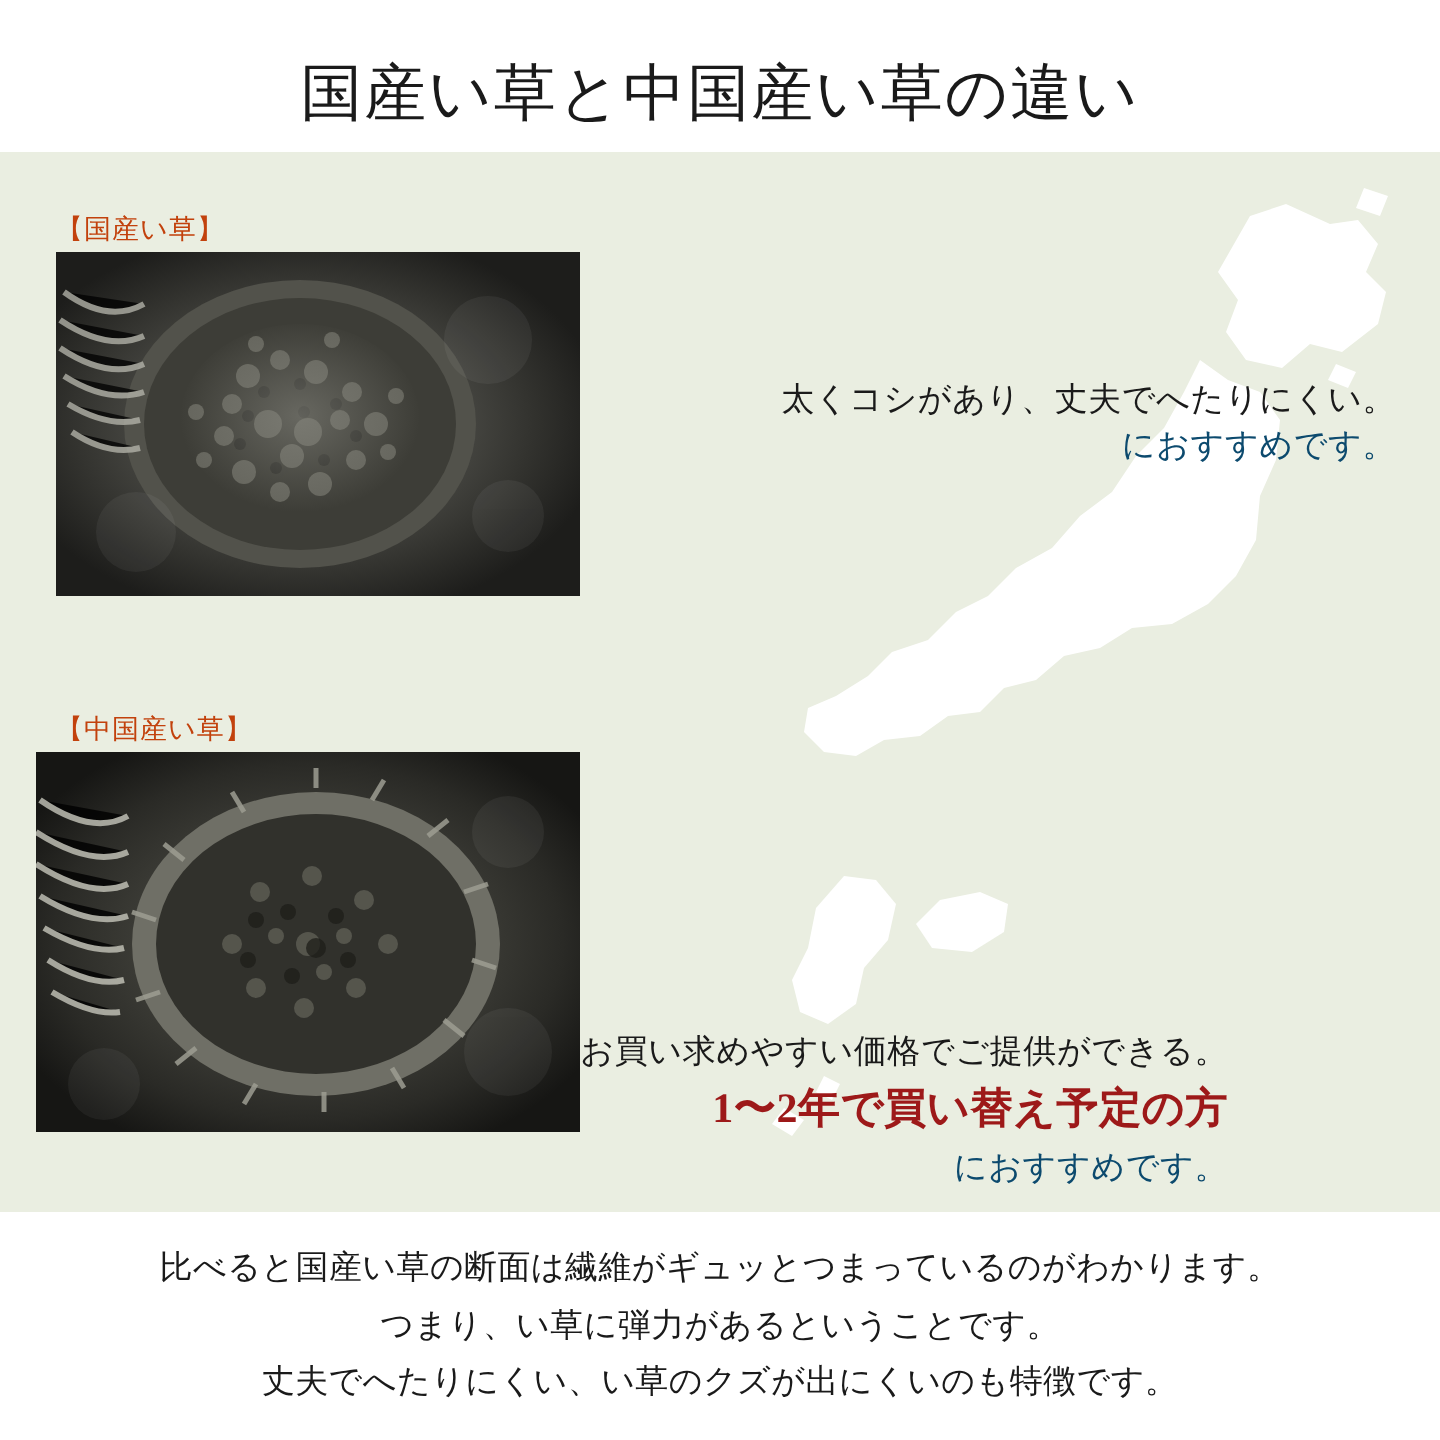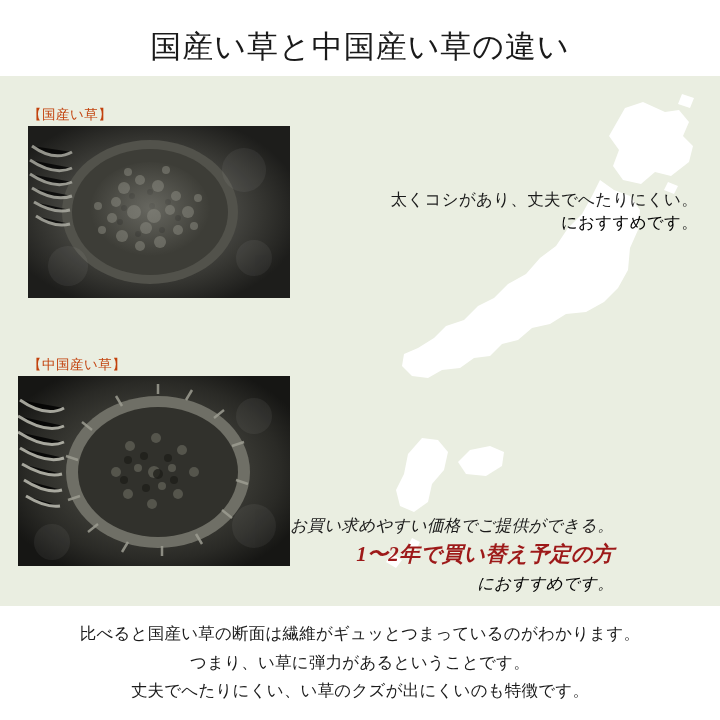--- a/index.html
+++ b/index.html
@@ -104,21 +104,21 @@
   .t-line2 {
     font-size: 21px;
     color: #9d1919;
     font-weight: bold;
     letter-spacing: 0.3px;
     white-space: nowrap;
     margin: 3px 0 2px 0;
   }
   .t-line3 {
     font-size: 16.5px;
-    color: #000000;
+    color: #0c4a6e;
     letter-spacing: 0.3px;
     white-space: nowrap;
     text-align: right;
   }
 
   
   .footer {
     position: absolute;
     left: 0;
     top: 606px;
@@ -322,21 +322,21 @@
             <path d="M8 120 q20 12 34 10"></path>
           </g>
           <g fill="#ffffff" opacity="0.05">
             <circle cx="236" cy="150" r="22"></circle>
               <circle cx="236" cy="40" r="18"></circle>
               <circle cx="34" cy="166" r="18"></circle>
           </g>
         </svg>
       </div>
 
-      <div class="txt-block" style="right:22px; top:180px;font-style:italic;">
+      <div class="txt-block" style="right:22px; top:180px;">
         <div class="t-line1">お買い求めやすい価格でご提供ができる。</div>
         <div class="t-line2">1〜2年で買い替え予定の方</div>
         <div class="t-line3">におすすめです。</div>
       </div>
     </div>
 
   </div>
 
   <div class="footer">
     <div>比べると国産い草の断面は繊維がギュッとつまっているのがわかります。</div>

